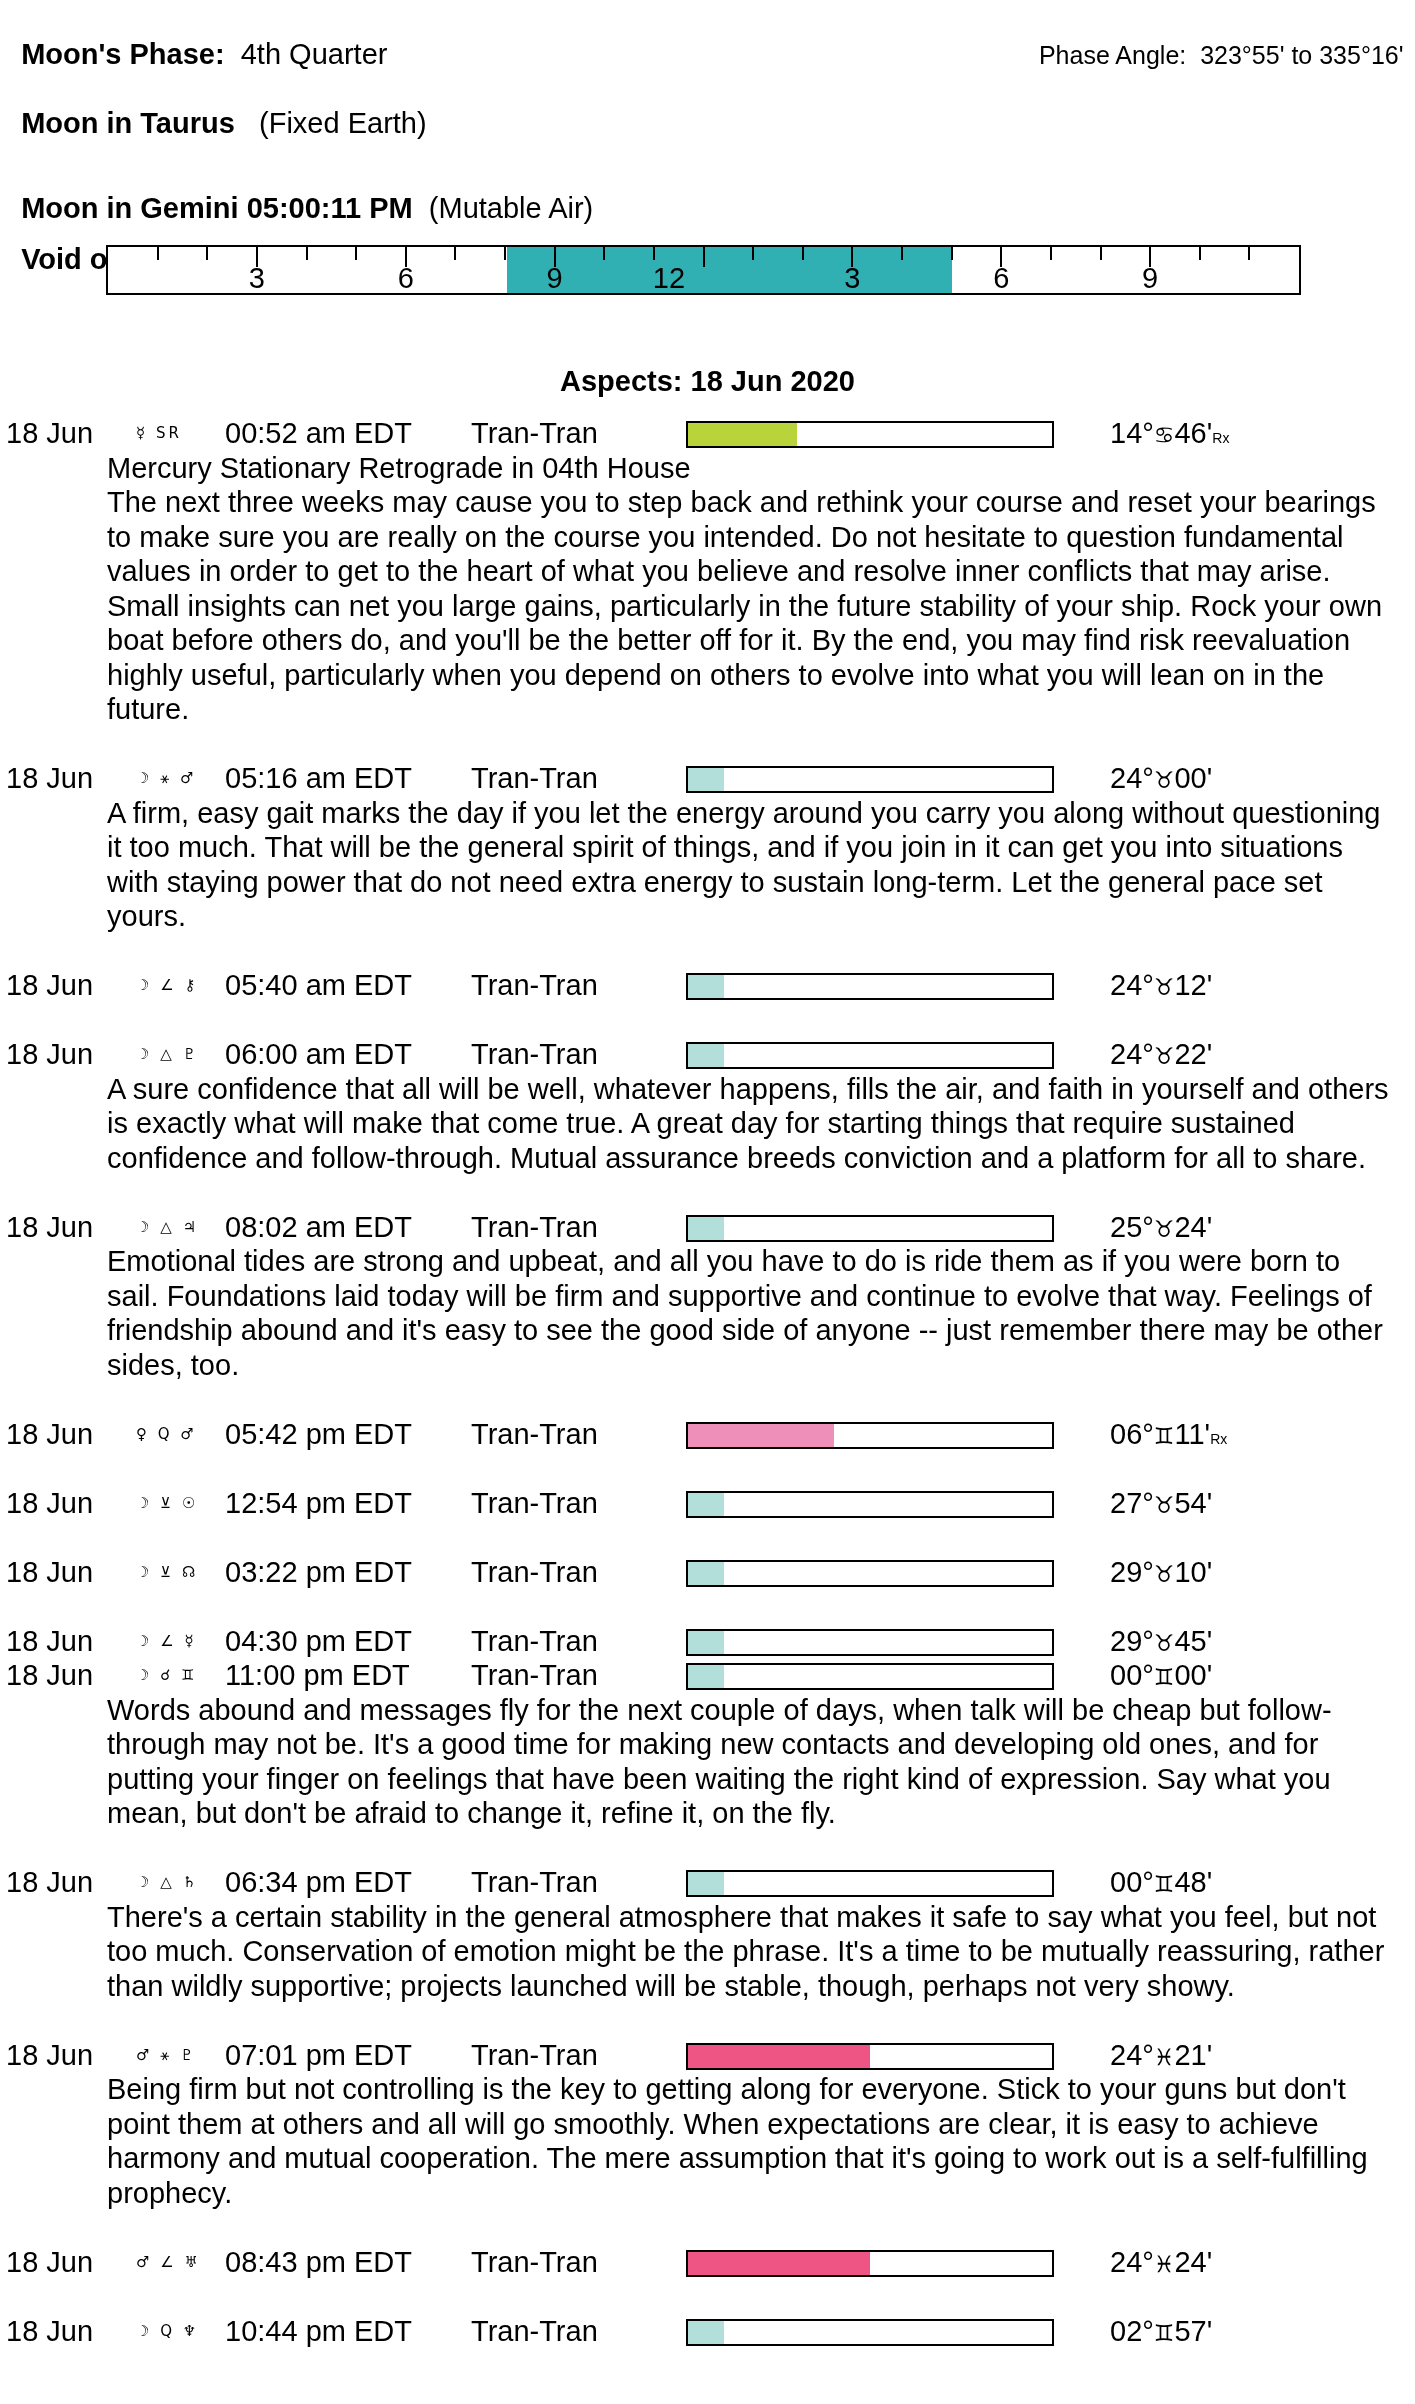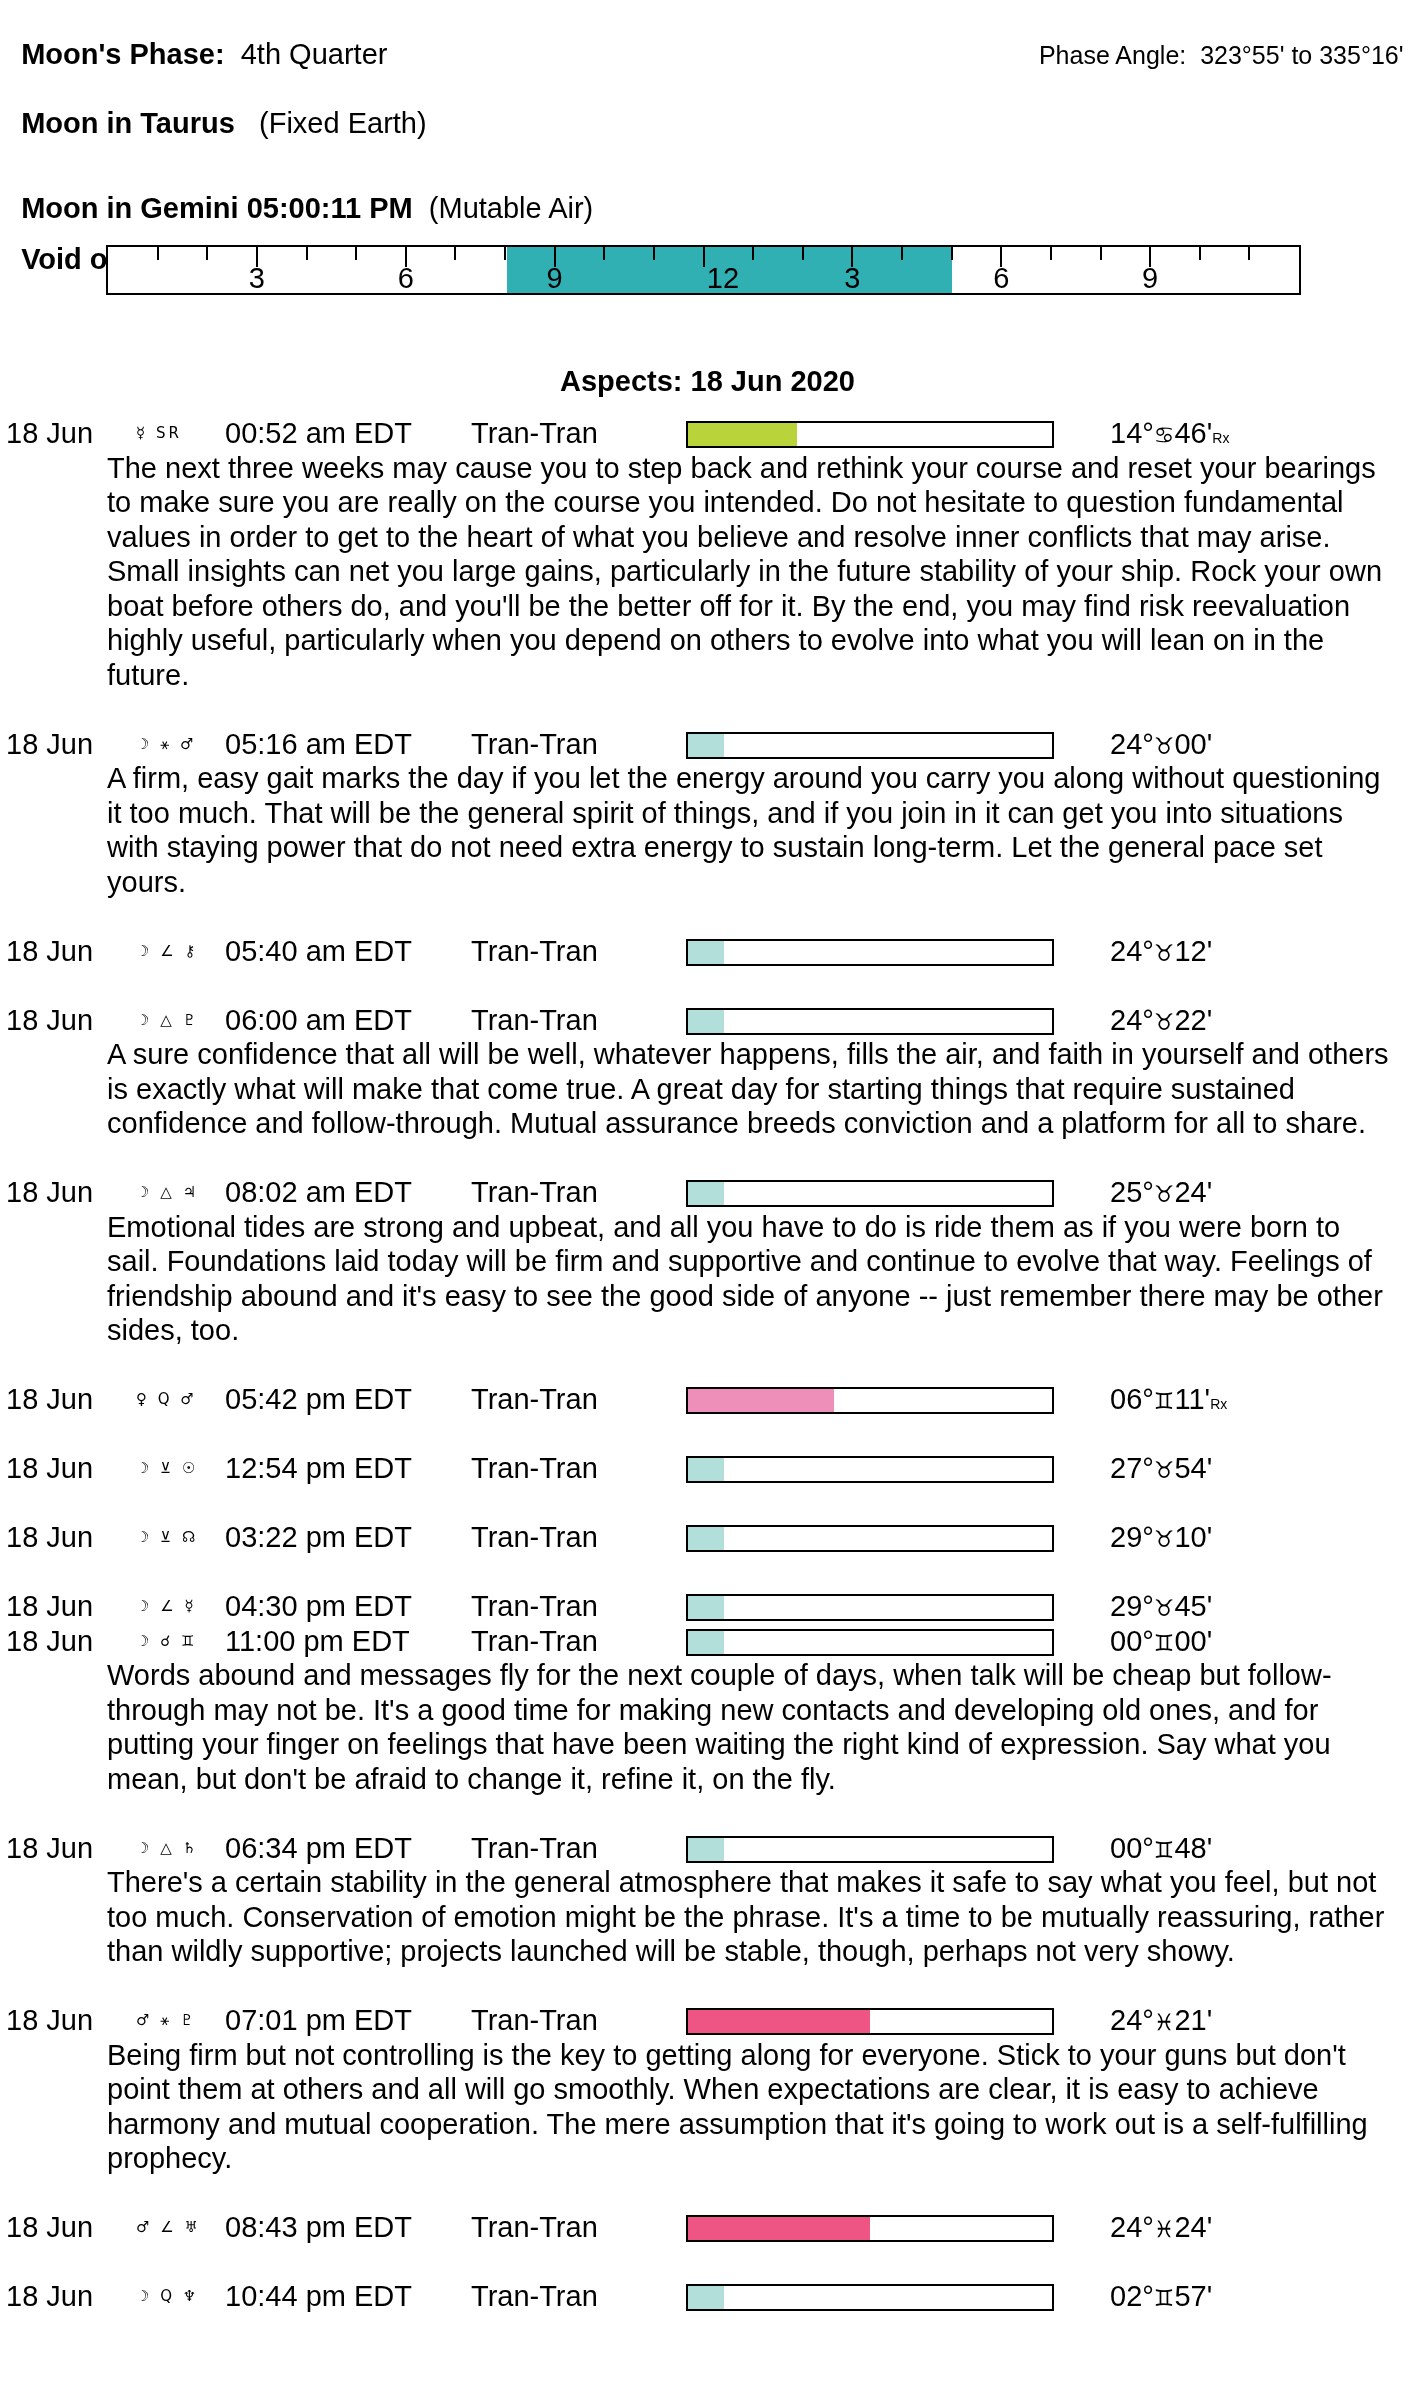--- a/index.html
+++ b/index.html
@@ -74,31 +74,32 @@
     <div class="tick" style="left: 842.625px;"></div>
     <div class="tick major" style="left: 892.25px;"></div>
     <div class="tick" style="left: 941.875px;"></div>
     <div class="tick" style="left: 991.5px;"></div>
     <div class="tick major" style="left: 1041.12px;"></div>
     <div class="tick" style="left: 1090.75px;"></div>
     <div class="tick" style="left: 1140.38px;"></div>
     <div class="tlabel" style="left: 148.875px;">3</div>
     <div class="tlabel" style="left: 297.75px;">6</div>
     <div class="tlabel" style="left: 446.625px;">9</div>
-    <div class="tlabel" style="left: 615px; text-align: right;">12</div>
+    <div class="tlabel" style="left: 561px; text-align: right;">12</div>
     <div class="tlabel" style="left: 744.375px;">3</div>
     <div class="tlabel" style="left: 893.25px;">6</div>
     <div class="tlabel" style="left: 1042.12px;">9</div>
   </div>
 
 <div id="aspects-title">Aspects: 18 Jun 2020</div>
 
 <div id="entries">
     <div class="entry">
       <div class="row"><span class="date">18 Jun</span><span class="glyphs">☿ SR</span><span class="time">00:52 am EDT</span><span class="kind">Tran-Tran</span><div class="bar"><div class="fill" style="width: 30%; background: rgb(184, 212, 58);"></div></div><span class="pos"><span class="deg">14°</span><span class="sign">♋</span><span class="min">46'</span><span class="rx">Rx</span></span></div>
+      <div class="para">Mercury Stationary Retrograde in 04th House</div>
       <div class="para">The next three weeks may cause you to step back and rethink your course and reset your bearings to make sure you are really on the course you intended. Do not hesitate to question fundamental values in order to get to the heart of what you believe and resolve inner conflicts that may arise. Small insights can net you large gains, particularly in the future stability of your ship. Rock your own boat before others do, and you'll be the better off for it. By the end, you may find risk reevaluation highly useful, particularly when you depend on others to evolve into what you will lean on in the future.</div>
       <div class="gap"></div>
     </div>
     <div class="entry">
       <div class="row"><span class="date">18 Jun</span><span class="glyphs">☽ ⚹ ♂</span><span class="time">05:16 am EDT</span><span class="kind">Tran-Tran</span><div class="bar"><div class="fill" style="width: 10%; background: rgb(179, 223, 218);"></div></div><span class="pos"><span class="deg">24°</span><span class="sign">♉</span><span class="min">00'</span></span></div>
       <div class="para">A firm, easy gait marks the day if you let the energy around you carry you along without questioning it too much. That will be the general spirit of things, and if you join in it can get you into situations with staying power that do not need extra energy to sustain long-term. Let the general pace set yours.</div>
       <div class="gap"></div>
     </div>
     <div class="entry">
       <div class="row"><span class="date">18 Jun</span><span class="glyphs">☽ ∠ ⚷</span><span class="time">05:40 am EDT</span><span class="kind">Tran-Tran</span><div class="bar"><div class="fill" style="width: 10%; background: rgb(179, 223, 218);"></div></div><span class="pos"><span class="deg">24°</span><span class="sign">♉</span><span class="min">12'</span></span></div>

